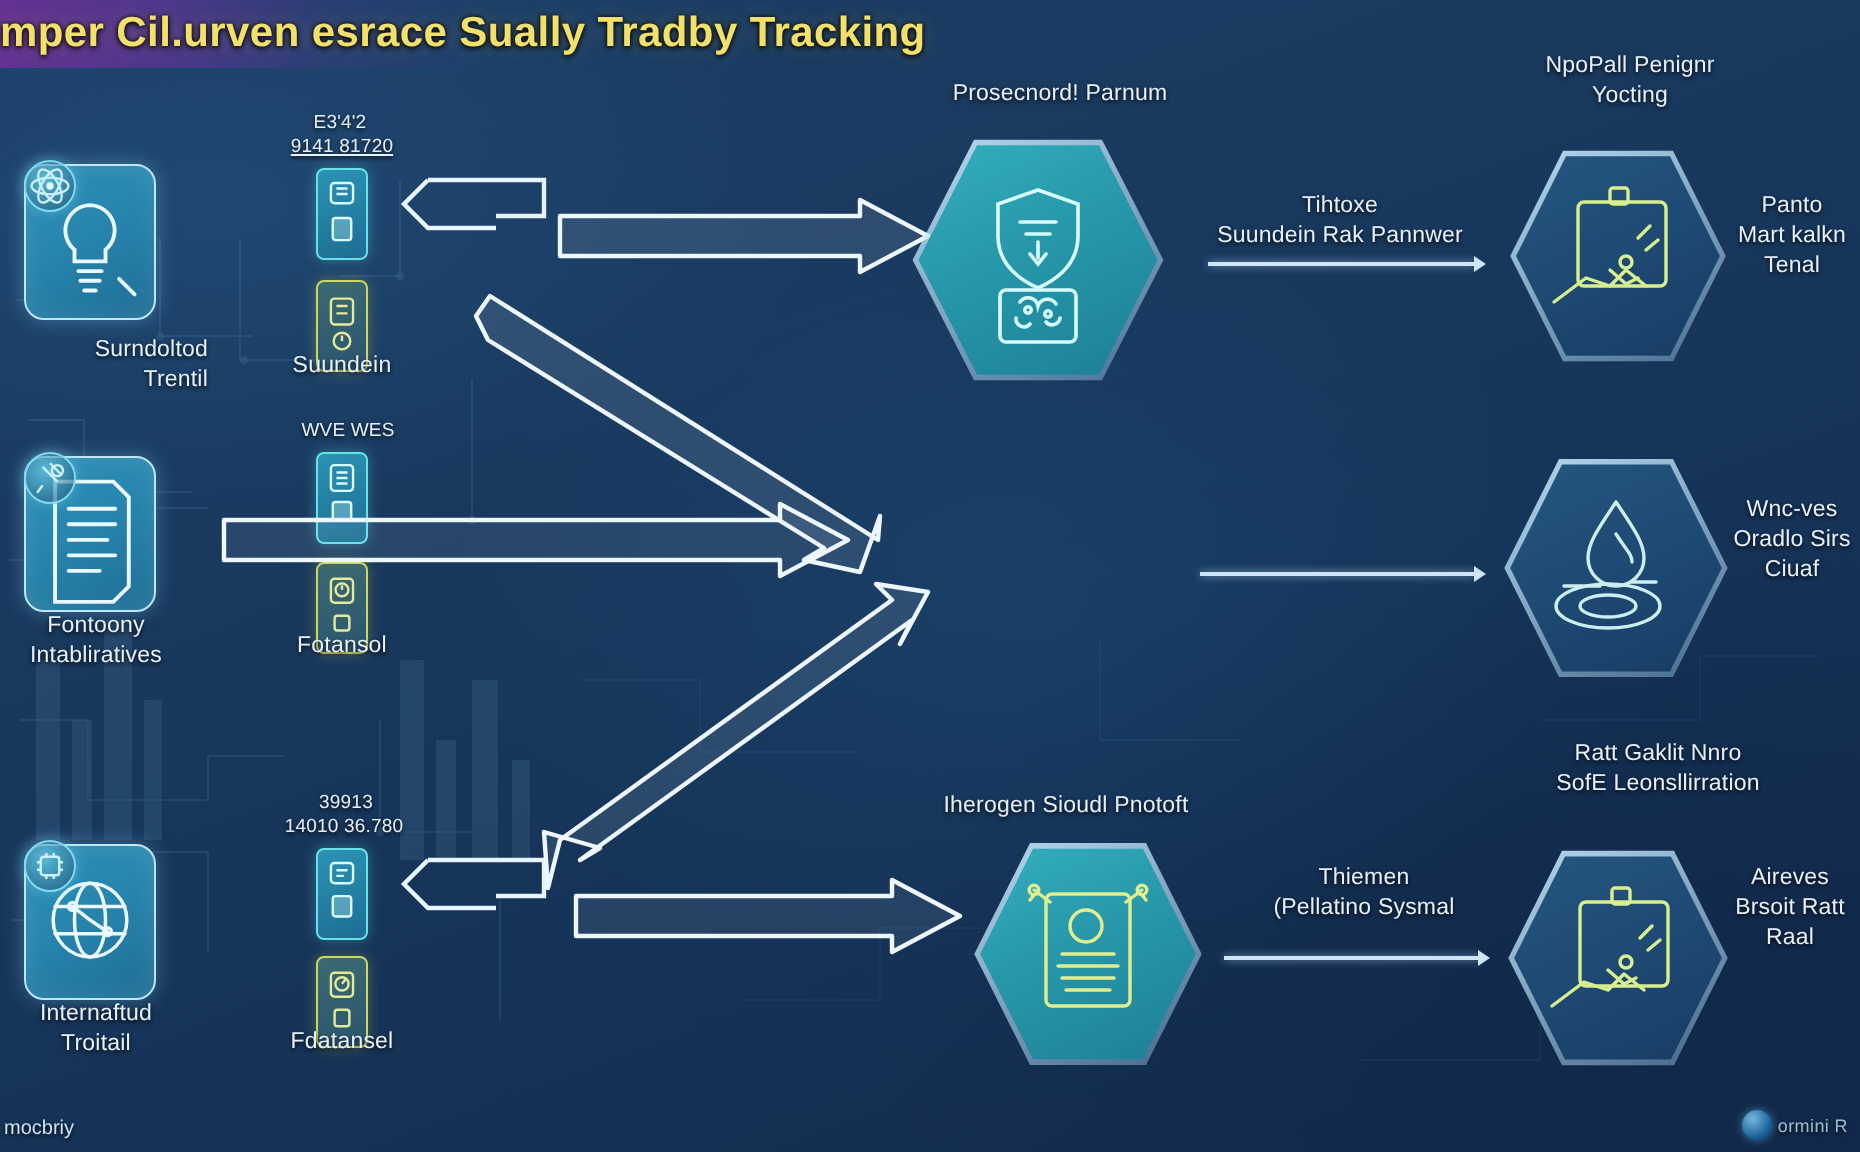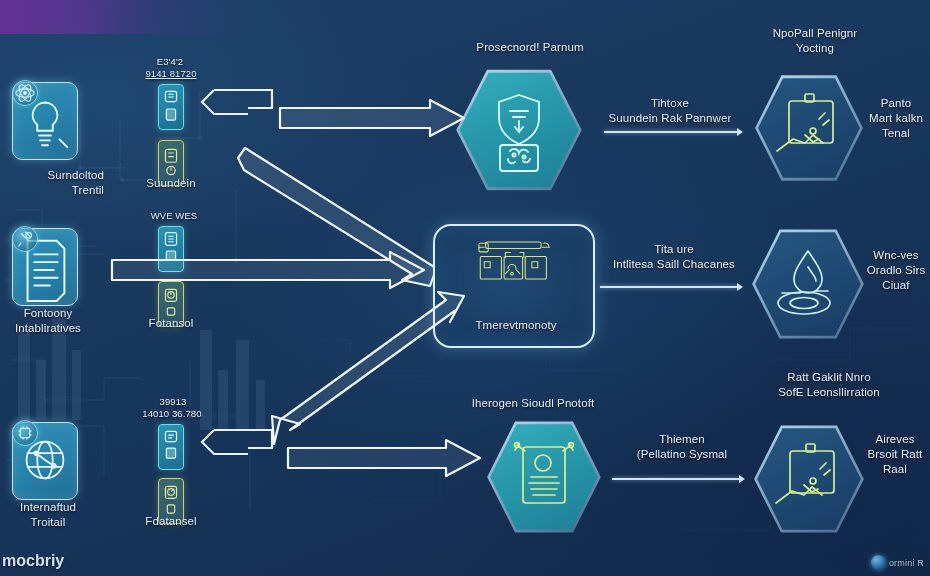--- a/index.html
+++ b/index.html
@@ -126,21 +126,21 @@
     opacity:.80;
   }
   .wm-dot {
     width:15px;height:15px;border-radius:50%;
     background:radial-gradient(circle at 35% 30%, #8ddcff, #1a6fae 65%, #0d3f6e);
     box-shadow:0 0 5px rgba(120,210,255,.6);
   }
   .wm-txt { font-size:9px; color:#bfe0f5; text-shadow:0 1px 2px #000; letter-spacing:.2px; }
   .corner-note {
     position:absolute; left:2px; bottom:6px;
-    font-size:16px; color:#cfe3f4; text-shadow:0 1px 2px rgba(0,0,0,.9);font-weight:bold;
+    font-size:10px; color:#cfe3f4; text-shadow:0 1px 2px rgba(0,0,0,.9);
   }
 </style>
 </head>
 <body>
 
 <div id="canvas">
 
   <svg class="texture" viewBox="0 0 300 546">
     <g stroke="#7fc6ea" stroke-width="1" fill="none" opacity=".55">
       <path d="M8 120 h40 v-30 h32 v48 h46"></path>
@@ -176,20 +176,21 @@
     <g stroke="#7fc6ea" stroke-width="1" fill="none" opacity=".5">
       <path d="M40 40 h60 v36 h80"></path>
       <path d="M300 20 v50 h70"></path>
       <path d="M520 60 h80 v-32 h60"></path>
       <path d="M120 200 h70 v-36 h50"></path>
       <path d="M430 230 h90 v-40"></path>
     </g>
   </svg>
 
   <div class="header-band"></div>
+  <div class="title">mper Cil.urven esrace Sually Tradby Tracking</div>
 
   <div class="srccard" style="left:12px;top:82px;">
     <svg class="glyph" viewBox="0 0 66 78">
       <g stroke="#eaf8ff" stroke-width="2" fill="none" stroke-linecap="round">
         <path d="M33 20 a13 13 0 0 1 8 23 l0 6 l-16 0 l0-6 a13 13 0 0 1 8-23 z"></path>
         <path d="M27 54 h12 M28 59 h10 M30 64 h6"></path>
         <path d="M48 58 l8 8"></path>
       </g>
     </svg>
   </div>
@@ -320,43 +321,21 @@
   <div class="lbl" style="left:131px;top:316px;width:80px;text-align:center;">Fotansol</div>
 
   <svg style="position:absolute;left:234px;top:142px;width:210px;height:150px;" viewBox="0 0 210 150">
     <path d="M4 16 L11 6 L205 128 L206 116 L196 144 L168 138 L178 132 L10 28 Z" fill="rgba(230,244,255,.10)" stroke="#eef7ff" stroke-width="2.2" stroke-linejoin="round"></path>
   </svg>
 
   <svg style="position:absolute;left:110px;top:250px;width:318px;height:40px;" viewBox="0 0 318 40">
     <path d="M2 10 H280 V2 L314 20 L280 38 V30 H2 Z" fill="rgba(230,244,255,.08)" stroke="#eef7ff" stroke-width="2.2" stroke-linejoin="round"></path>
   </svg>
 
-  <div class="panel" style="left:433px;top:224px;width:162px;height:124px;">
-    <svg viewBox="0 0 162 124" style="position:absolute;left:0;top:8px;width:100%;height:82px;">
-      <g stroke="#dbe477" stroke-width="1.6" fill="none" stroke-linecap="round" stroke-linejoin="round">
-        <rect x="38" y="12" width="84" height="10" rx="3"></rect>
-        <path d="M28 20 h8 M124 20 h10"></path>
-        <rect x="28" y="14" width="14" height="13" rx="2"></rect>
-        <rect x="30" y="34" width="32" height="34" rx="2"></rect>
-        <rect x="66" y="34" width="28" height="34" rx="2"></rect>
-        <rect x="98" y="34" width="32" height="34" rx="2"></rect>
-        <rect x="36" y="42" width="9" height="9"></rect>
-        <rect x="108" y="42" width="9" height="9"></rect>
-        <path d="M68 36 v-8 h8 M96 36 v-8 h-6"></path>
-        <path d="M72 52 a6 6 0 0 1 12 0"></path>
-        <path d="M68 60 l6 -6 M90 60 l-6 -6"></path>
-        <path d="M126 14 a6 6 0 0 1 8 6"></path>
-        <circle cx="78" cy="60" r="2"></circle>
-      </g>
-    </svg>
-    <div class="lbl" style="left:0;top:92px;width:162px;">Tmerevtmonoty</div>
-  </div>
-
-  <div class="lbl" style="left:598px;top:242px;width:152px;">Tita ure
-Intlitesa Saill Chacanes</div>
+
   <div class="conn" style="left:600px;top:286px;width:138px;">
       <span class="tip"></span>
     </div>
 
   <div class="hexring" style="left:751px;top:226px;width:114px;height:116px;"></div>
   <div class="hex dark" style="left:754px;top:229px;width:108px;height:110px;">
     <svg viewBox="0 0 108 110" style="position:absolute;left:0;top:0;width:100%;height:100%;">
       <g stroke="#cdeef0" stroke-width="1.7" fill="none" stroke-linecap="round" stroke-linejoin="round">
         <path d="M54 22 c-8 12 -14 20 -14 28 a14 14 0 0 0 28 0 c0 -8 -6 -16 -14 -28 z"></path>
         <path d="M54 38 c5 8 8 10 8 14"></path>

